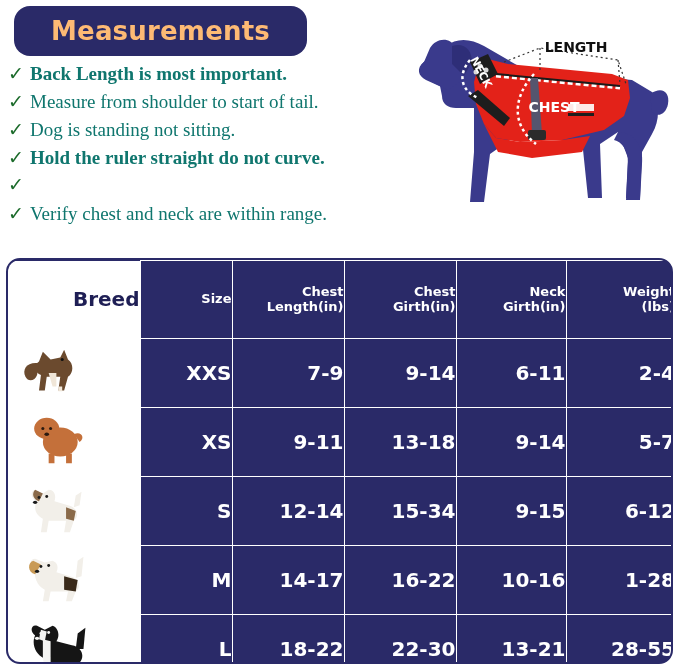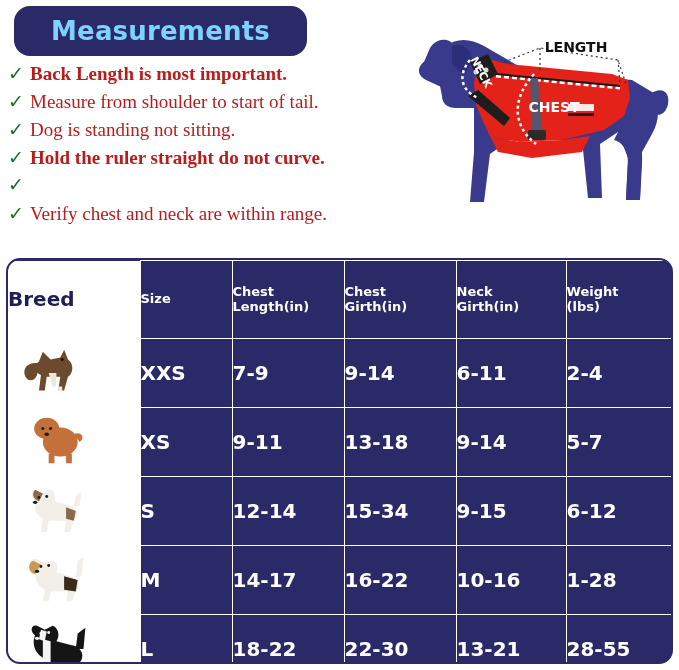--- a/index.html
+++ b/index.html
@@ -13,21 +13,21 @@
 
   
   .title-pill {
     position: absolute; left: 14px; top: 6px;
     width: 293px; height: 50px;
     background: #2a2a68;
     border-radius: 16px;
     display: flex; align-items: center; justify-content: center;
   }
   .title-pill span {
-    color: #7dd3fc;
+    color: #fdba74;
     font-size: 26px;
     font-weight: bold;
     letter-spacing: 0.2px;
     font-family: "DejaVu Sans", sans-serif;
   }
 
   
   .bullets {
     position: absolute; left: 8px; top: 63px;
     width: 410px;
@@ -40,21 +40,21 @@
     width: 22px; flex: 0 0 22px;
     color: #1c6b2b;
     font-size: 19px;
     line-height: 1;
     font-family: "DejaVu Sans", sans-serif;
     text-align: left;
   }
   .bullet-text {
     font-family: "Liberation Serif", serif;
     font-size: 19px;
-    color: #b91c1c;
+    color: #0f766e;
     white-space: nowrap;
   }
   .bullet-text.bold { font-weight: bold; }
 
   
   .dog-art {
     position: absolute; left: 412px; top: 12px;
     width: 264px; height: 236px;
   }
   .dog-art svg { display: block; width: 100%; height: 100%; }
@@ -68,21 +68,21 @@
     overflow: hidden;
     background: #2a2a68;
   }
   table.tbl {
     width: 100%; height: 100%;
     border-collapse: collapse;
     table-layout: fixed;
   }
   table.tbl td, table.tbl th {
     border: 1.5px solid #ffffff;
-    text-align: left;
+    text-align: right;
     vertical-align: middle;
     color: #ffffff;
     font-family: "DejaVu Sans", sans-serif;
     font-weight: bold;
   }
   col.c-breed  { width: 132px; }
   col.c-size   { width: 92px; }
   col.c-back   { width: 112px; }
   col.c-chest  { width: 112px; }
   col.c-neck   { width: 110px; }

